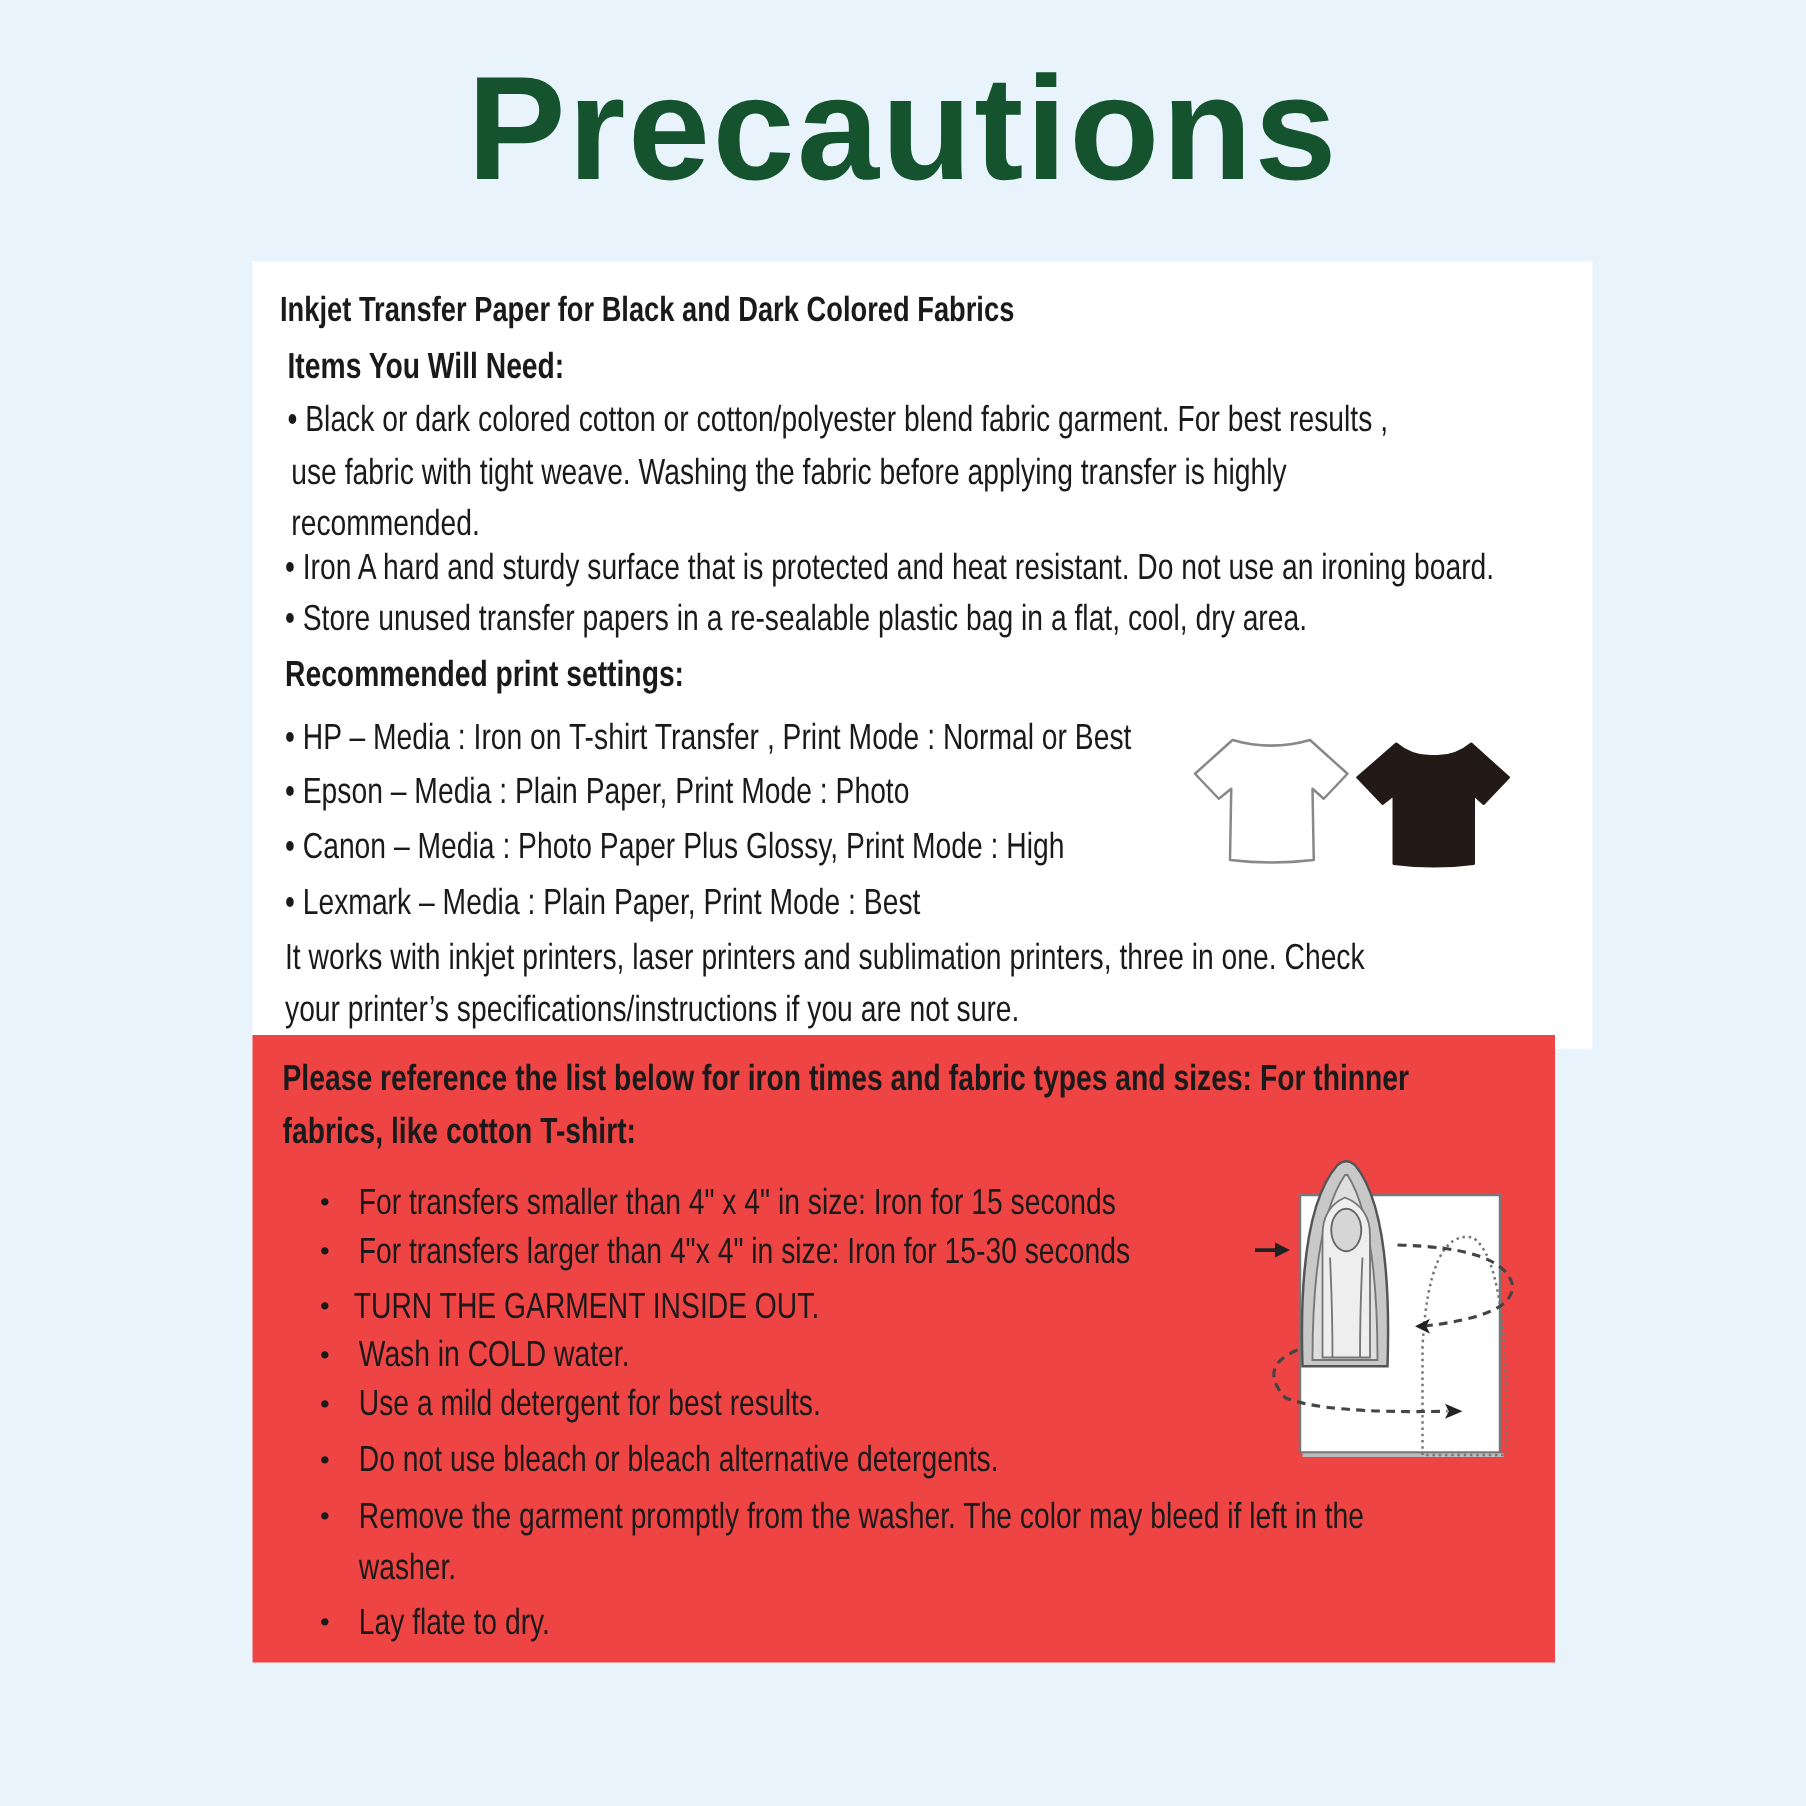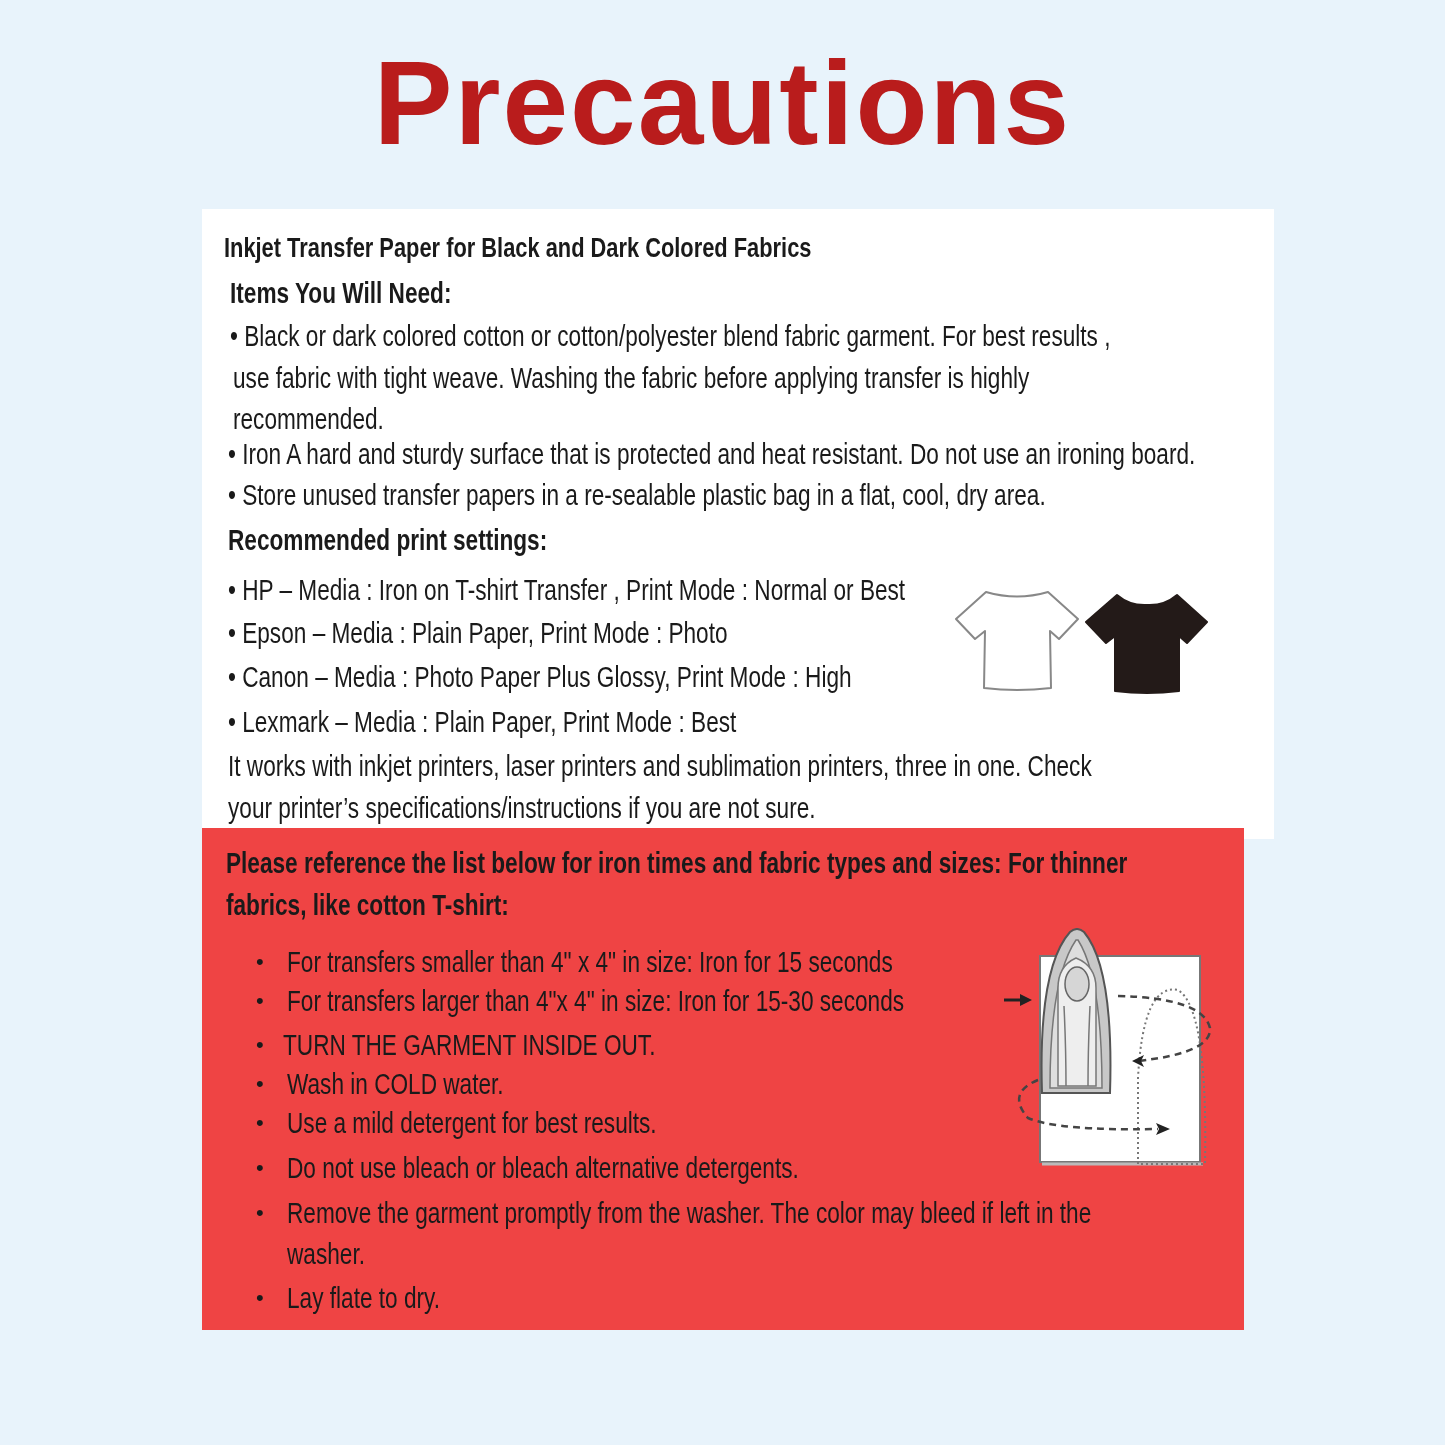--- a/index.html
+++ b/index.html
@@ -11,21 +11,21 @@
     font-family: "Liberation Sans", sans-serif;
     color: #1a1a1a;
   }
   .title {
     position: absolute; left: 0; top: 38px; width: 1445px;
     text-align: center;
     font-family: "Liberation Sans", sans-serif;
     font-weight: bold;
     font-size: 118px;
     letter-spacing: 2px;
-    color: #b91c1c;
+    color: #14532d;
     line-height: 130px;
   }
   .card-top {
     position: absolute; left: 202px; top: 209px; width: 1036px; height: 630px;
     background: #ffffff;
     padding-left: 36px;
   }
   .card-bottom {
     position: absolute; left: 202px; top: 828px; width: 1042px; height: 502px;
     background: #ef4444;

